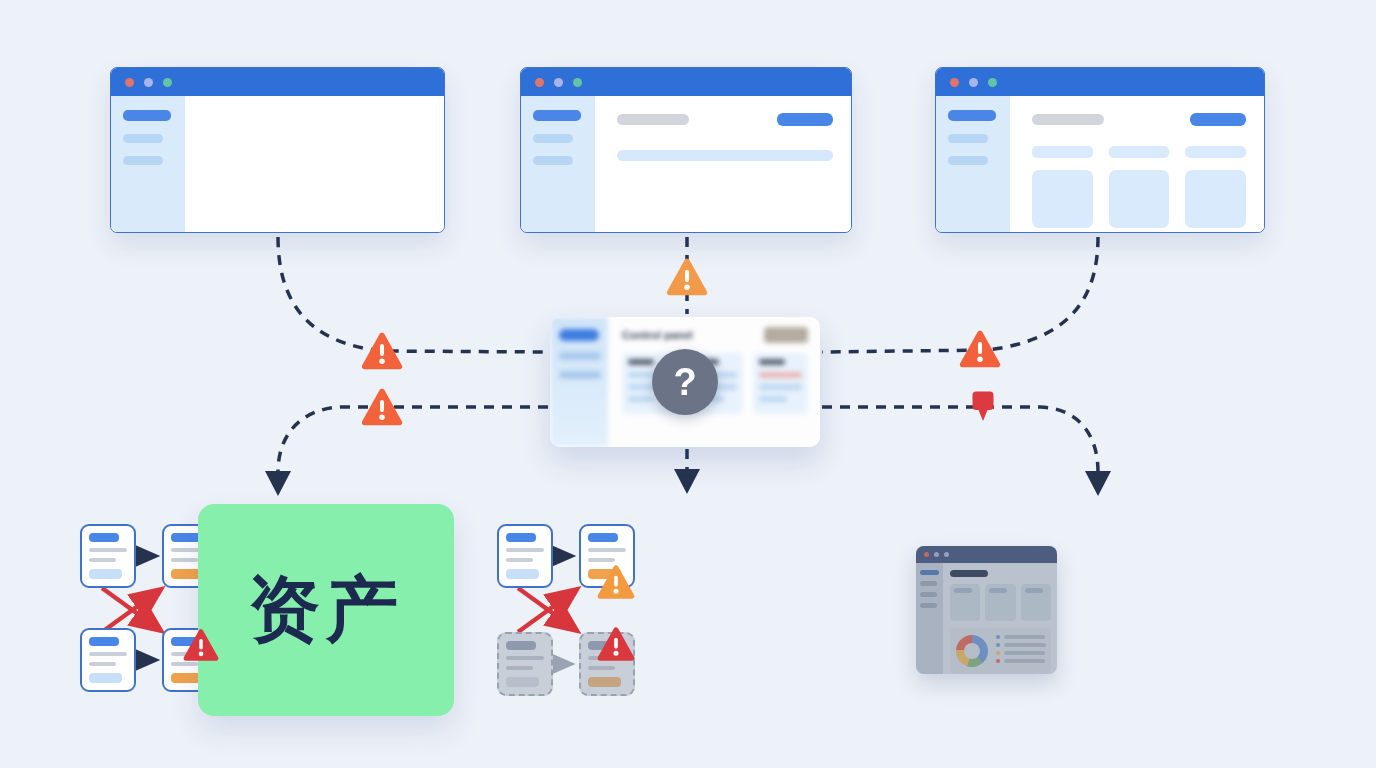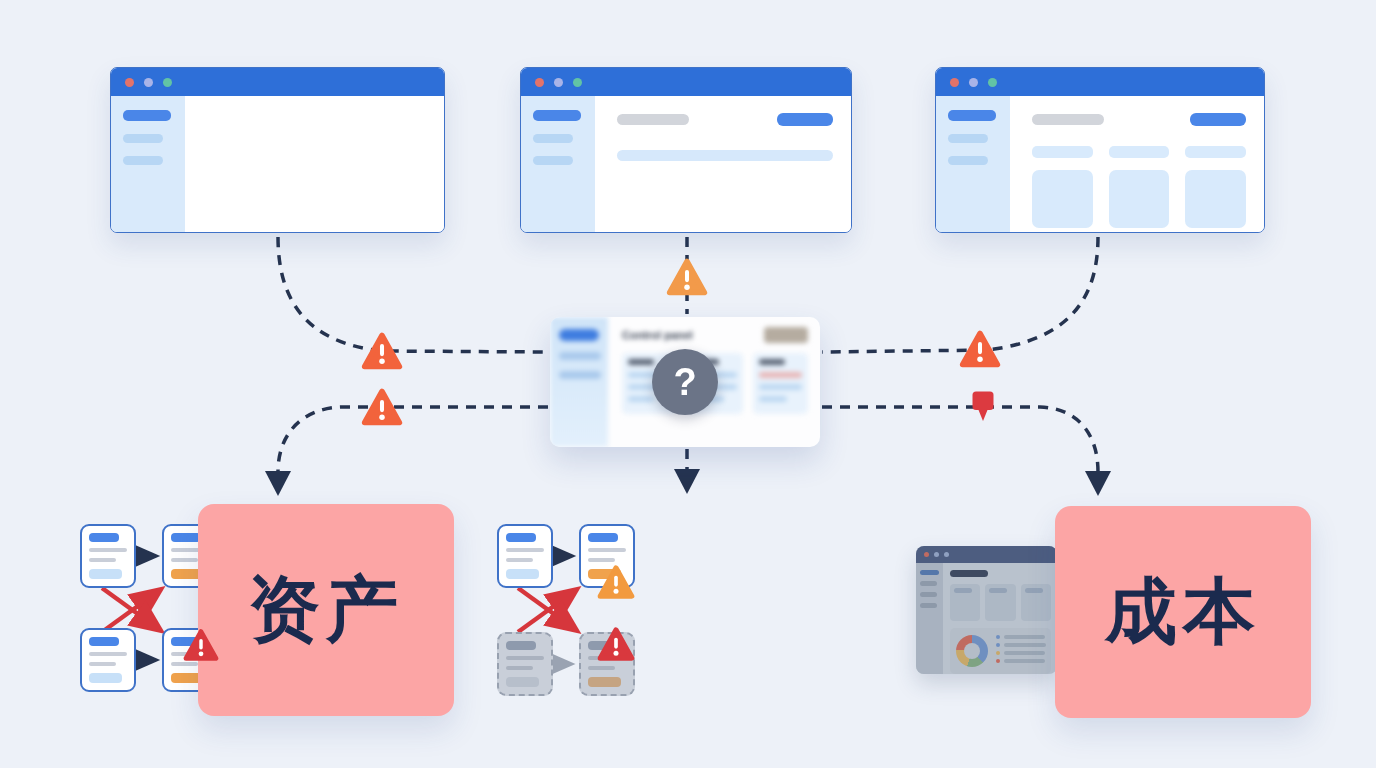--- a/index.html
+++ b/index.html
@@ -45,21 +45,21 @@
   .panel-cols > div{flex:1;background:#e8f2fc;border-radius:5px;padding:6px;}
   .pc-h{height:6px;width:26px;border-radius:3px;background:#5a6475;margin-bottom:7px;}
   .pc-r{height:6px;border-radius:3px;background:#bcd8f2;margin-bottom:6px;}
   .pc-red{background:#e8b6b6;}
   .q-circle{position:absolute;left:50%;top:50%;transform:translate(-50%,-50%);width:66px;height:66px;
             border-radius:50%;background:#6b7487;display:flex;align-items:center;justify-content:center;
             box-shadow:0 4px 12px rgba(30,40,70,.25);}
   .q-circle span{color:#fff;font-size:38px;font-weight:700;line-height:1;}
 
   
-  .big-card{position:absolute;width:256px;height:212px;background:#fca5a5;border-radius:16px;
+  .big-card{position:absolute;width:256px;height:212px;background:#86efac;border-radius:16px;
             box-shadow:0 14px 30px rgba(40,70,140,.13);z-index:4;display:flex;align-items:center;justify-content:center;}
   .big-card span{font-size:72px;font-weight:700;color:#1b2a4e;letter-spacing:6px;}
 
   
   .doc{position:absolute;width:56px;height:64px;background:#fff;border:2px solid #3f72c8;border-radius:9px;
        padding:7px 7px 0 7px;z-index:2;}
   .doc-h{height:9px;border-radius:4px;background:#4a86e8;width:80%;}
   .doc-l{height:4px;border-radius:2px;background:#c9ced8;margin-top:6px;}
   .doc-l.short{width:70%;}
   .doc-f{height:10px;border-radius:4px;margin-top:7px;width:88%;}
@@ -248,23 +248,20 @@
       </div>
     </div>
     <div class="q-circle">
       <span>?</span>
     </div>
   </div>
 
   <div class="big-card" style="left:198px;top:504px">
     <span>资产</span>
   </div>
-  <div class="big-card" style="left:1055px;top:506px">
-    <span>成本</span>
-  </div>
 
   <div class="doc" style="left:80px;top:524px">
     <div class="doc-h"></div>
       <div class="doc-l"></div>
       <div class="doc-l short"></div>
       <div class="doc-f f-blue"></div>
   </div>
   <div class="doc" style="left:162px;top:524px">
     <div class="doc-h"></div>
       <div class="doc-l"></div>

